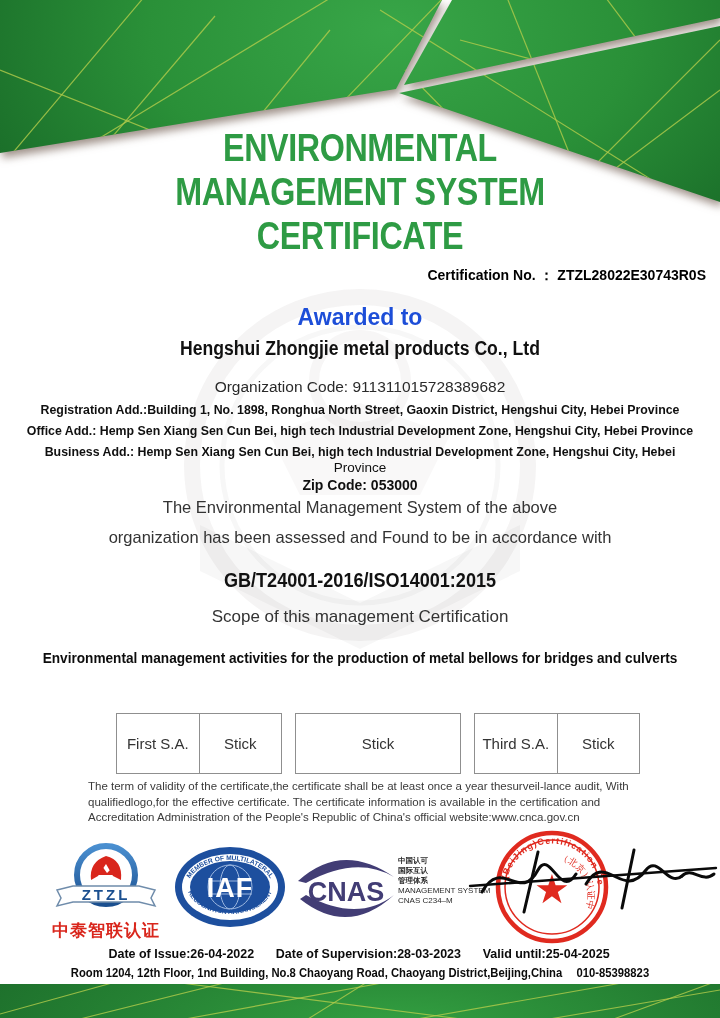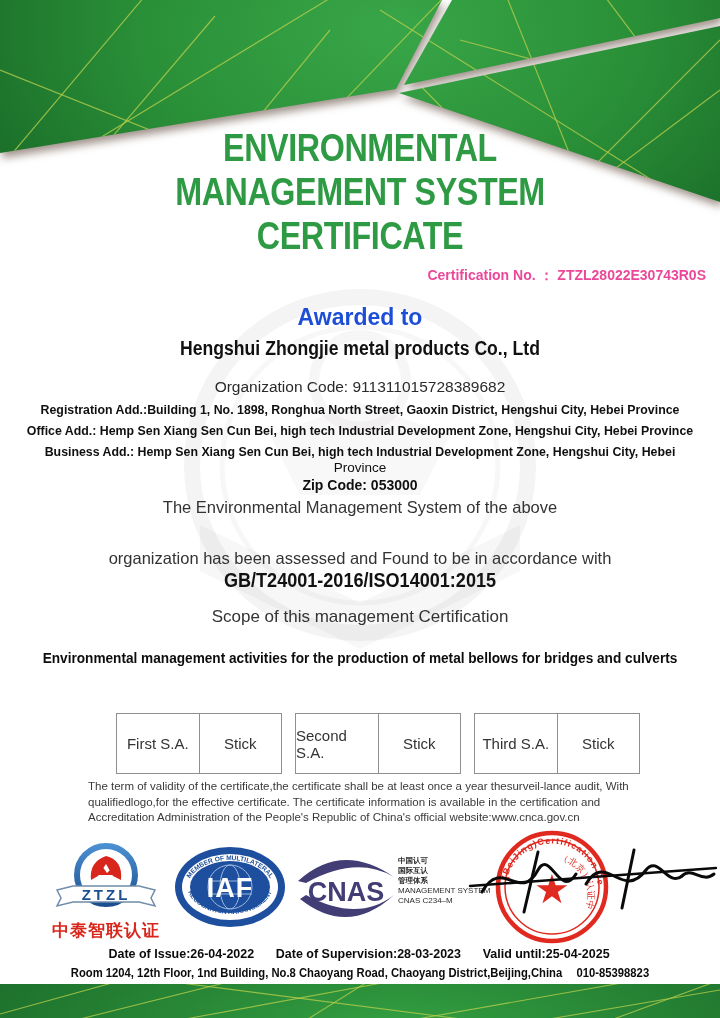--- a/index.html
+++ b/index.html
@@ -21,31 +21,31 @@
                  background:radial-gradient(ellipse 620px 160px at 55% 115%, #339f41 0%, #227a30 55%, #155b23 100%); }
 
   
   .watermark { position:absolute; left:120px; top:285px; width:480px; height:390px; pointer-events:none; }
 
   
   .abs { position:absolute; }
   .ctr { left:0; width:720px; text-align:center; }
   .title { top:126px; color:#2e9b44; font-weight:bold; font-size:38px; line-height:44px;
            transform:scaleX(.85); transform-origin:50% 0; letter-spacing:-.5px; }
-  .cert-no { top:267px; right:14px; font-weight:bold; font-size:14px; color:#ec4899; }
+  .cert-no { top:267px; right:14px; font-weight:bold; font-size:14px; color:#000000; }
   .awarded { top:304px; font-weight:bold; font-size:23px; color:#1d4ed8; }
   .company { top:337px; font-weight:bold; font-size:20px; color:#111; transform:scaleX(.88); transform-origin:50% 0; }
   .org-code { top:378px; font-size:15.5px; color:#2a2a2a; }
   .addr { font-weight:bold; font-size:13px; color:#101010; white-space:nowrap;
           transform:scaleX(.95); transform-origin:50% 0; }
   .addr1 { top:402px; } .addr2 { top:423px; } .addr3 { top:444px; }
   .addr-wrap { top:460px; font-weight:normal; font-size:13.5px; color:#101010; }
   .zip { top:477px; font-weight:bold; font-size:14px; color:#101010; }
   .stmt { font-size:16.5px; color:#333; }
-  .stmt1 { top:498px; } .stmt2 { top:549px; } .stmt3 { top:542px; }
+  .stmt1 { top:498px; } .stmt2 { top:528px; } .stmt3 { top:542px; }
   .standard { top:568px; font-weight:bold; font-size:21px; color:#111; transform:scaleX(.86); transform-origin:50% 0; }
   .scope-label { top:607px; font-size:17px; color:#333; }
   .scope-text { top:650px; font-weight:bold; font-size:14.5px; color:#0d0d0d; white-space:nowrap;
                 transform:scaleX(.94); transform-origin:50% 0; }
 
   
   .audit-row { top:713px; left:80px; width:560px; display:flex; justify-content:flex-end; gap:13px; }
   .audit-box { width:166px; height:61px; border:1.5px solid #8f8f8f; display:flex; background:#fff; }
   .audit-cell { flex:1; display:flex; align-items:center; justify-content:center; font-size:15px; color:#333; }
   .audit-cell + .audit-cell { border-left:1.5px solid #8f8f8f; }
@@ -159,21 +159,20 @@
   <div class="abs ctr standard">GB/T24001-2016/ISO14001:2015</div>
   <div class="abs ctr scope-label">Scope of this management Certification</div>
   <div class="abs ctr scope-text">Environmental management activities for the production of metal bellows for bridges and culverts</div>
 
   <div class="abs audit-row">
     <div class="audit-box">
       <div class="audit-cell">First S.A.</div>
       <div class="audit-cell">Stick</div>
     </div>
     <div class="audit-box">
-      <div class="audit-cell">Second S.A.</div>
       <div class="audit-cell">Stick</div>
     </div>
     <div class="audit-box">
       <div class="audit-cell">Third S.A.</div>
       <div class="audit-cell">Stick</div>
     </div>
   </div>
 
   <div class="abs ztzl">
     <svg width="110" height="72" viewBox="0 0 110 72">

